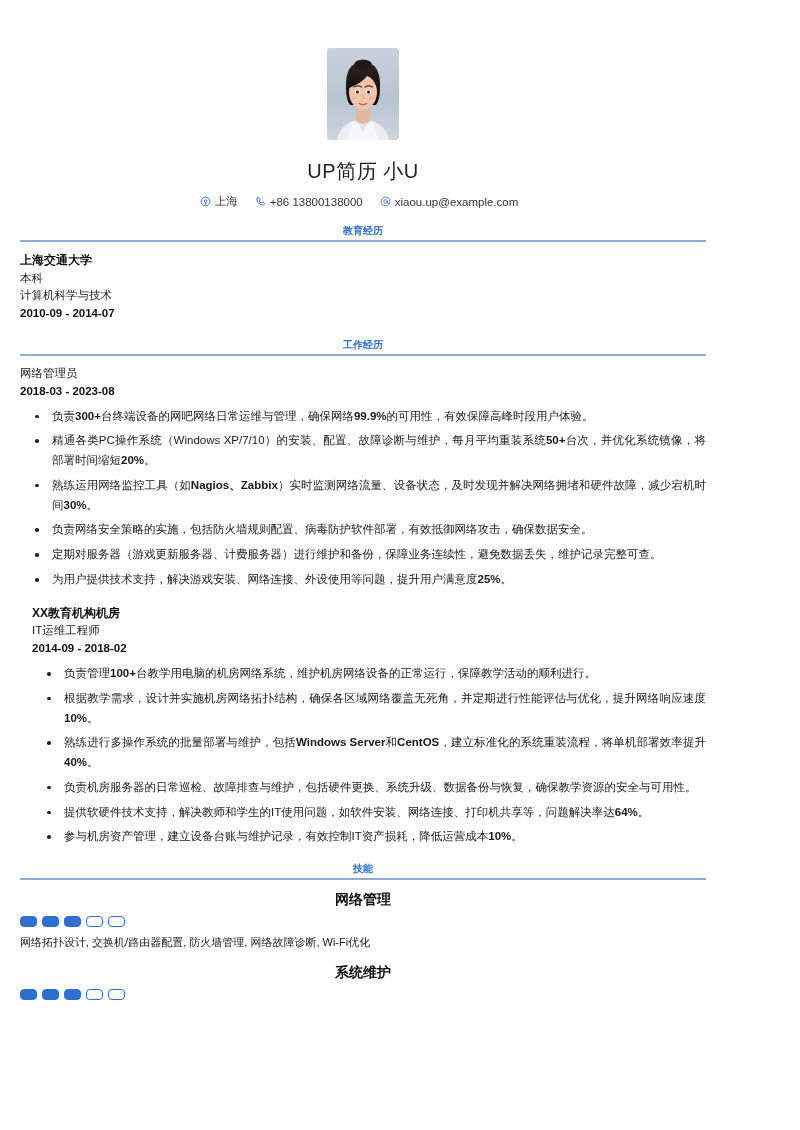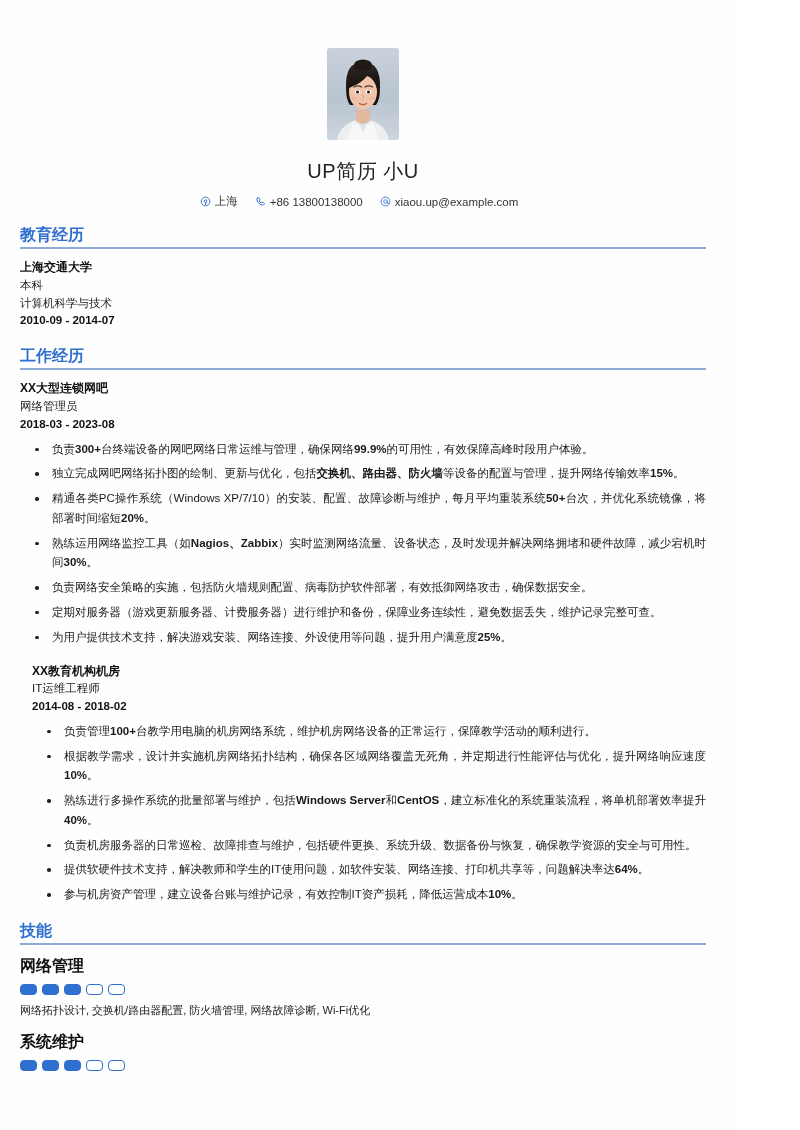--- a/index.html
+++ b/index.html
@@ -68,22 +68,22 @@
     height: 11px;
     display: inline-block;
     flex: 0 0 auto;
     color: #3b6fd4;
   }
   .c-icon svg { display: block; width: 11px; height: 11px; }
 
   
   .section { margin-top: 16px; }
   .section-title {
-    text-align: left;
-    font-size: 16px;
+    text-align: center;
+    font-size: 10px;
     font-weight: bold;
     color: #2f6fd0;
     line-height: 1.2;
     padding-bottom: 3px;
   }
   .section-rule {
     height: 2px;
     background: #8badd8;
     width: 100%;
     margin-bottom: 9px;
@@ -141,24 +141,25 @@
     font-size: 11.5px;
     line-height: 1.95;
     color: #1a1a1a;
     text-align: justify;
   }
   .summary b { font-weight: bold; }
 
   
   .skill { margin-bottom: 10px; }
   .skill-name {
-    font-size: 16px;
+    font-size: 14px;
     font-weight: bold;
     color: #111;
     line-height: 1.5;
+    text-align: center;
   }
   .skill-dots {
     display: flex;
     gap: 5px;
     margin-top: 6px;
     margin-bottom: 7px;
   }
   .dot {
     width: 17px;
     height: 11px;
@@ -271,38 +272,36 @@
       <div class="entry-sub">计算机科学与技术</div>
       <div class="entry-date">2010-09 - 2014-07</div>
     </div>
   </div>
 
   <div class="section">
     <div class="section-title">工作经历</div>
     <div class="section-rule"></div>
 
     <div class="entry">
-      <div class="entry-org">XX大型连锁网吧</div>
       <div class="entry-sub">网络管理员</div>
       <div class="entry-date">2018-03 - 2023-08</div>
       <ul class="bullets">
           <li>负责<b>300+</b>台终端设备的网吧网络日常运维与管理，确保网络<b>99.9%</b>的可用性，有效保障高峰时段用户体验。</li>
-          <li>独立完成网吧网络拓扑图的绘制、更新与优化，包括<b>交换机、路由器、防火墙</b>等设备的配置与管理，提升网络传输效率<b>15%</b>。</li>
           <li>精通各类PC操作系统（Windows XP/7/10）的安装、配置、故障诊断与维护，每月平均重装系统<b>50+</b>台次，并优化系统镜像，将部署时间缩短<b>20%</b>。</li>
           <li>熟练运用网络监控工具（如<b>Nagios、Zabbix</b>）实时监测网络流量、设备状态，及时发现并解决网络拥堵和硬件故障，减少宕机时间<b>30%</b>。</li>
           <li>负责网络安全策略的实施，包括防火墙规则配置、病毒防护软件部署，有效抵御网络攻击，确保数据安全。</li>
           <li>定期对服务器（游戏更新服务器、计费服务器）进行维护和备份，保障业务连续性，避免数据丢失，维护记录完整可查。</li>
           <li>为用户提供技术支持，解决游戏安装、网络连接、外设使用等问题，提升用户满意度<b>25%</b>。</li>
         </ul>
     </div>
 
     <div class="entry">
       <div class="entry-org">XX教育机构机房</div>
       <div class="entry-sub">IT运维工程师</div>
-      <div class="entry-date">2014-08 - 2018-02</div>
+      <div class="entry-date">2014-09 - 2018-02</div>
       <ul class="bullets">
           <li>负责管理<b>100+</b>台教学用电脑的机房网络系统，维护机房网络设备的正常运行，保障教学活动的顺利进行。</li>
           <li>根据教学需求，设计并实施机房网络拓扑结构，确保各区域网络覆盖无死角，并定期进行性能评估与优化，提升网络响应速度<b>10%</b>。</li>
           <li>熟练进行多操作系统的批量部署与维护，包括<b>Windows Server</b>和<b>CentOS</b>，建立标准化的系统重装流程，将单机部署效率提升<b>40%</b>。</li>
           <li>负责机房服务器的日常巡检、故障排查与维护，包括硬件更换、系统升级、数据备份与恢复，确保教学资源的安全与可用性。</li>
           <li>提供软硬件技术支持，解决教师和学生的IT使用问题，如软件安装、网络连接、打印机共享等，问题解决率达<b>64%</b>。</li>
           <li>参与机房资产管理，建立设备台账与维护记录，有效控制IT资产损耗，降低运营成本<b>10%</b>。</li>
         </ul>
     </div>
   </div>

